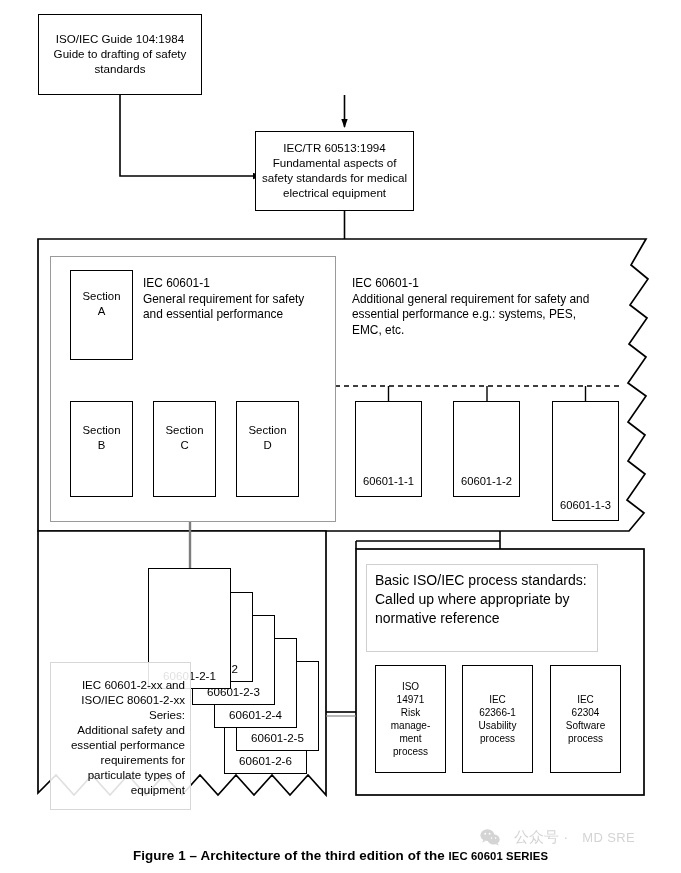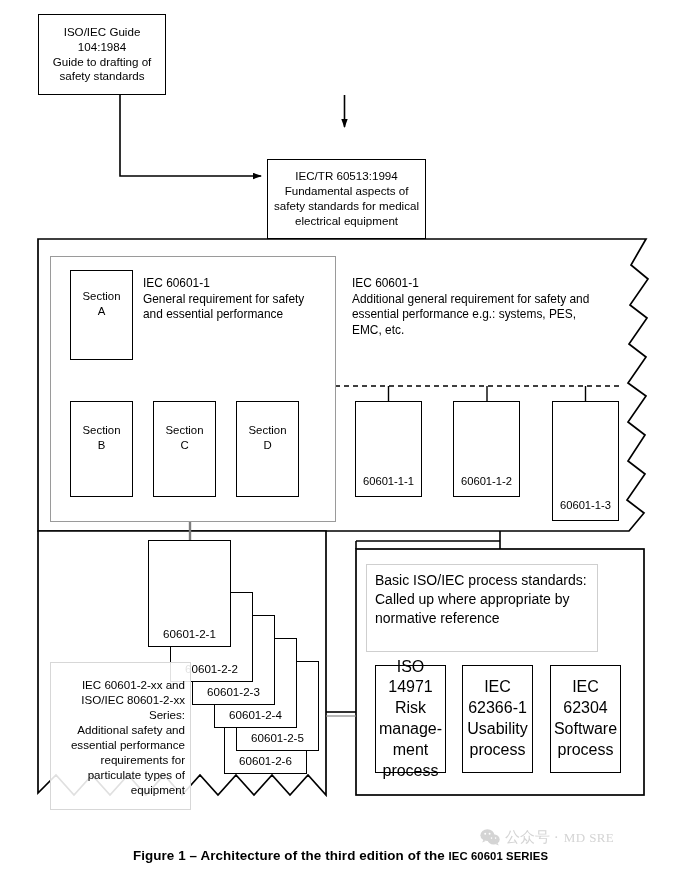--- a/index.html
+++ b/index.html
@@ -24,23 +24,23 @@
     display:flex;
     align-items:center;
     justify-content:center;
     text-align:center;
     line-height:1.28;
   }
   .box .inner{padding:0 4px;width:100%;}
   .t115{font-size:11.6px;}
 
   
-  #box-guide104{left:38px;top:14px;width:128px;height:81px;}
+  #box-guide104{left:38px;top:14px;width:164px;height:81px;}
   #box-guide51 {left:265px;top:14px;width:159px;height:81px;}
-  #box-iectr    {left:267px;top:131px;width:159px;height:80px;margin-top:28px;}
+  #box-iectr    {left:255px;top:131px;width:159px;height:80px;}
 
   
   #frame-60601-1{
     position:absolute;left:50px;top:256px;width:286px;height:266px;
     box-sizing:border-box;
     border:1.5px solid #9a9a9a;
     background:#fff;
   }
 
   
@@ -104,41 +104,40 @@
     background:#fff;
     font-size:14px;
     line-height:1.34;
     padding:6px 8px;
     text-align:left;
     white-space:pre-line;
   }
   #proc-1{left:375px;top:665px;width:71px;height:108px;}
   #proc-2{left:462px;top:665px;width:71px;height:108px;}
   #proc-3{left:550px;top:665px;width:71px;height:108px;}
-  .proc .inner{font-size:16px;line-height:1.30;white-space:pre-line;}
+  .proc .inner{font-size:10px;line-height:1.30;white-space:pre-line;}
 
   
   #caption{
     position:absolute;left:0;top:848px;width:681px;
     text-align:center;
     font-size:13.4px;
     font-weight:bold;
     letter-spacing:0.1px;
   }
   #caption .sc{font-size:11.3px;}
 
   
   #watermark{
     position:absolute;left:480px;top:828px;
-    display:flex;align-items:center;gap:5px;
+    display:flex;align-items:center;gap:14px;
     color:#d4d4d4;
     font-size:14.5px;
     font-weight:500;
     pointer-events:none;
-    font-family:Liberation Serif, serif;
   }
   #watermark .wm-txt-cn{font-size:15px;}
   #watermark .wm-txt-en{font-size:13px;letter-spacing:0.4px;}
 </style>
 </head>
 <body>
 
 <div id="page">
 
   <svg class="svg-layer" viewBox="0 0 681 873">
@@ -242,21 +241,21 @@
   <div class="box col" id="col-1">
     <div class="inner">60601-1-1</div>
   </div>
   <div class="box col" id="col-2">
     <div class="inner">60601-1-2</div>
   </div>
   <div class="box col" id="col-3">
     <div class="inner">60601-1-3</div>
   </div>
 
-  <div class="pbox" style="left:148px;top:540px;width:83px;height:107px;z-index:7">
+  <div class="pbox" style="left:148px;top:568px;width:83px;height:121px;z-index:7">
     <span>60601-2-1</span>
   </div>
   <div class="pbox" style="left:170px;top:592px;width:83px;height:90px;z-index:6">
     <span>60601-2-2</span>
   </div>
   <div class="pbox" style="left:192px;top:615px;width:83px;height:90px;z-index:5">
     <span>60601-2-3</span>
   </div>
   <div class="pbox" style="left:214px;top:638px;width:83px;height:90px;z-index:4">
     <span>60601-2-4</span>

